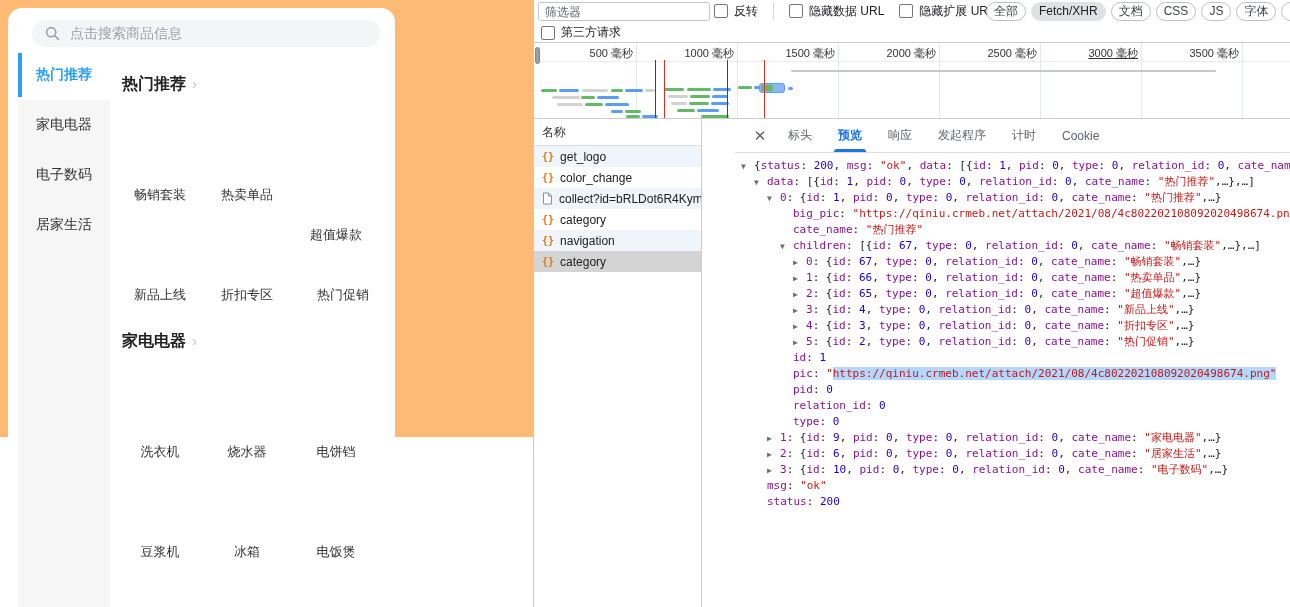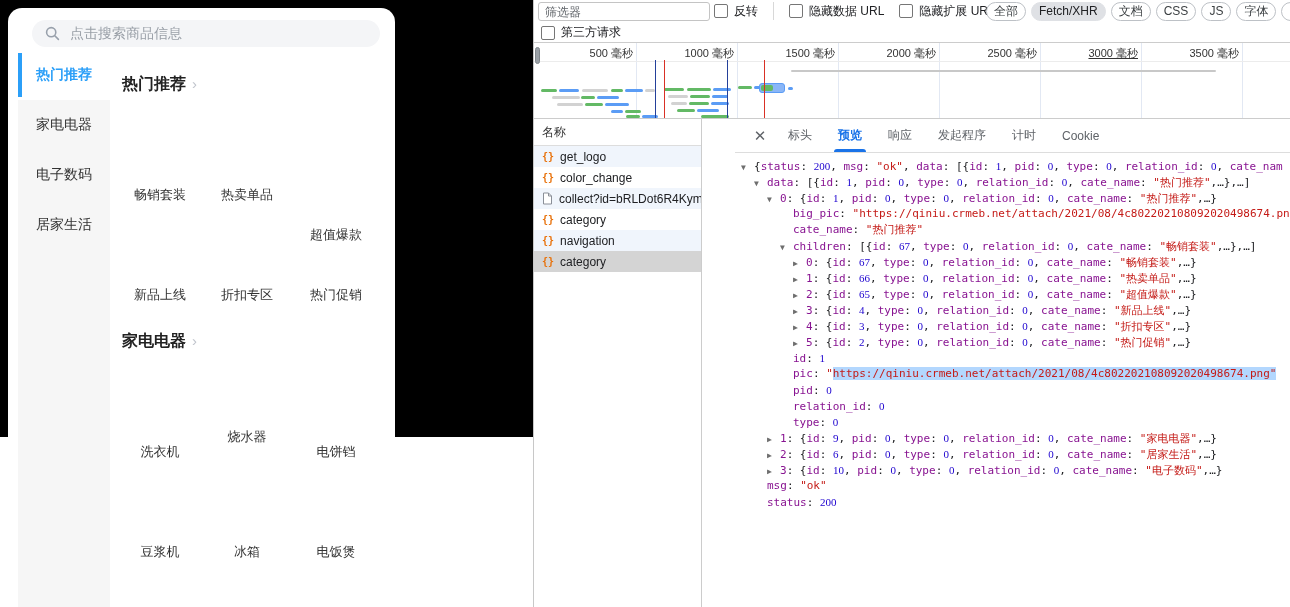--- a/index.html
+++ b/index.html
@@ -1,20 +1,20 @@
 <!DOCTYPE html>
 <html><head>
 <meta charset="utf-8">
 <style>
   html,body{margin:0;padding:0;background:#fff;}
   .screen{position:relative;width:1290px;height:607px;overflow:hidden;
           font-family:"Liberation Sans",sans-serif;background:#fff;}
 
   
-  .app{position:absolute;left:0;top:0;width:533px;height:437px;background:#000000;}
+  .app{position:absolute;left:0;top:0;width:533px;height:437px;background:#fdba74;}
   .card{position:absolute;left:8px;top:8px;width:387px;height:599px;background:#fff;
         border-radius:14px 14px 0 0;overflow:hidden;}
   .search{position:absolute;left:24px;top:12px;width:348px;height:27px;border-radius:14px;
           background:#f4f5f7;display:flex;align-items:center;padding-left:13px;gap:10px;box-sizing:border-box;}
   .search .ph{font-size:14px;color:#9aa0a8;}
   .side{position:absolute;left:10px;top:42px;width:92px;bottom:0;background:#f6f6f6;}
   .side-item{position:relative;height:50px;display:flex;align-items:center;justify-content:center;
              font-size:14px;color:#333;background:#f6f6f6;}
   .side-item.on{background:#fff;color:#2b9ff8;font-weight:700;}
   .side-item.on::before{content:"";position:absolute;left:0;top:3px;bottom:3px;width:4px;background:#2b9ff8;}
@@ -66,21 +66,21 @@
   .close{width:30px;font-size:15px;color:#5f6368;text-align:center;flex:none;}
   .tab{padding:0 13px;font-size:12px;color:#5f6368;height:100%;display:flex;align-items:center;position:relative;white-space:nowrap;}
   .tab.act{color:#1a73e8;font-weight:700;}
   .tab.act::after{content:"";position:absolute;left:9px;right:9px;bottom:0;height:3px;background:#1a73e8;border-radius:3px 3px 0 0;}
 
   .tree{position:absolute;left:0;top:34px;right:0;bottom:0;overflow:hidden;padding-top:5px;
         font-family:"DejaVu Sans Mono",monospace;font-size:11px;line-height:16px;color:#202124;}
   .jl{white-space:pre;height:16px;padding-left:calc(6px + var(--i)*13px);overflow:hidden;}
   .ja{display:inline-block;width:13px;color:#6e6e6e;font-size:8px;}
   .jk{color:#881391;}
-  .jn{color:#1c00cf;font-family:Liberation Serif, serif;}
+  .jn{color:#1c00cf;}
   .jstr{color:#c41a16;}
   .jh{color:#c41a16;background:#b3d7fe;}
   .jp{color:#202124;}
 </style>
 </head>
 <body>
 
 <div class="screen">
 
   <section class="app">
@@ -100,24 +100,24 @@
           <div class="side-item">电子数码</div>
           <div class="side-item">居家生活</div>
         </nav>
       <div class="content" id="content">
           <div class="sec-title" style="left: 12px; top: 24px;"><span>热门推荐</span><span class="chev">›</span></div>
           <span class="cat-label" style="left: 50px; top: 136px;">畅销套装</span>
           <span class="cat-label" style="left: 137px; top: 136px; text-align: center;">热卖单品</span>
           <span class="cat-label" style="left: 226px; top: 136px; margin-top: 40px;">超值爆款</span>
           <span class="cat-label" style="left: 50px; top: 236px;">新品上线</span>
           <span class="cat-label" style="left: 137px; top: 236px;">折扣专区</span>
-          <span class="cat-label" style="left: 226px; top: 236px;">热门促销</span>
+          <span class="cat-label" style="left: 233px; top: 236px;">热门促销</span>
           <div class="sec-title" style="left: 12px; top: 281px;"><span>家电电器</span><span class="chev">›</span></div>
           <span class="cat-label" style="left: 50px; top: 393px;">洗衣机</span>
-          <span class="cat-label" style="left: 137px; top: 378px; text-align: center;">烧水器</span>
+          <span class="cat-label" style="left: 137px; top: 393px; text-align: center;">烧水器</span>
           <span class="cat-label" style="left: 226px; top: 393px;">电饼铛</span>
           <span class="cat-label" style="left: 50px; top: 493px;">豆浆机</span>
           <span class="cat-label" style="left: 137px; top: 493px;">冰箱</span>
           <span class="cat-label" style="left: 226px; top: 493px;">电饭煲</span>
         </div>
     </div>
   </section>
 
   <section class="devtools">
     <div class="tb">

